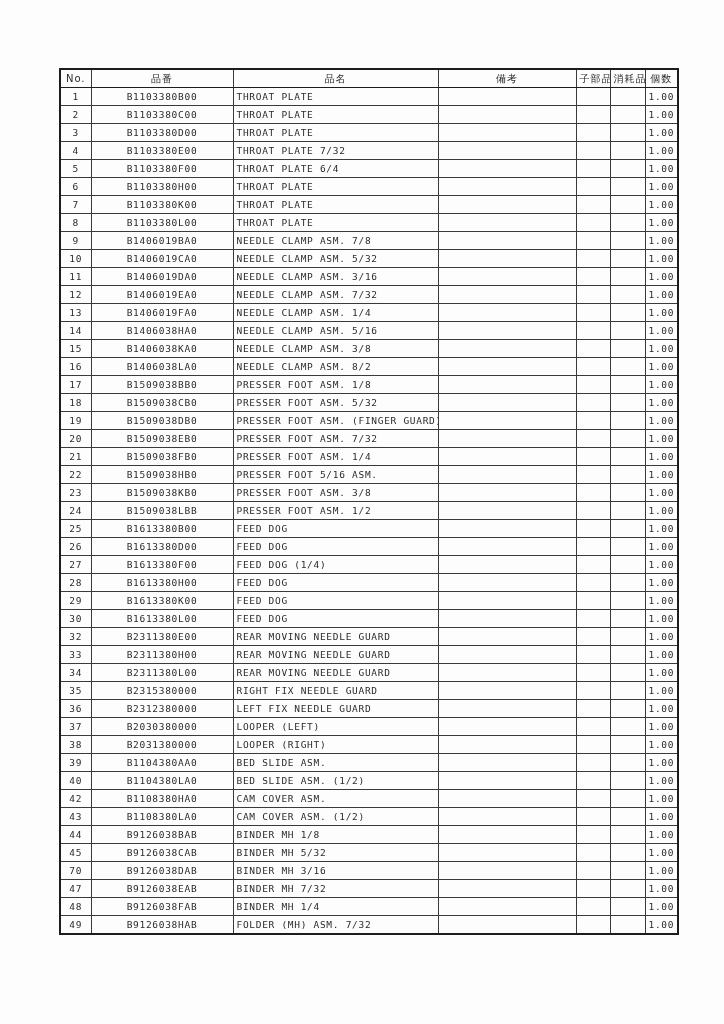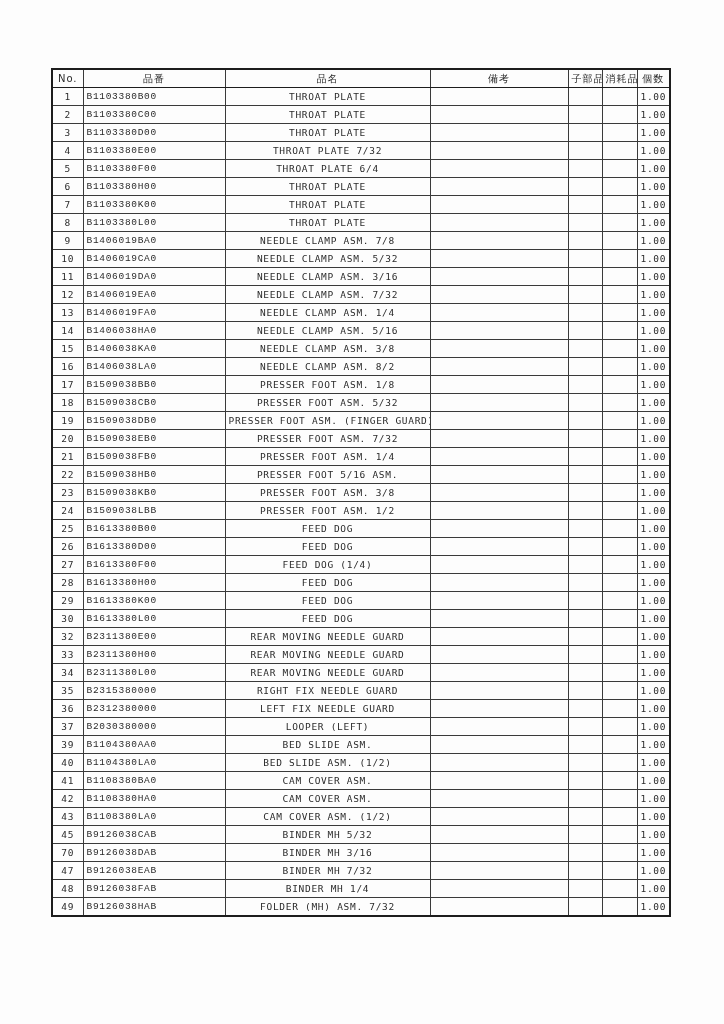--- a/index.html
+++ b/index.html
@@ -9,21 +9,21 @@
     font-family: "DejaVu Sans Mono", "Liberation Mono", monospace;
   }
   .page {
     position: relative;
     width: 724px; height: 1024px;
     background: #fdfdfd;
     overflow: hidden;
   }
   table.parts {
     position: absolute;
-    left: 51px; top: 68px;
+    left: 59px; top: 68px;
     width: 618px;
     border-collapse: collapse;
     table-layout: fixed;
     border: 2px solid #1d1d1d;
   }
   table.parts th, table.parts td {
     border: 1px solid #3a3a3a;
     height: 17.24px;
     font-size: 9.5px;
     line-height: 17px;
@@ -36,22 +36,22 @@
   }
   table.parts th {
     text-align: center;
     font-family: "DejaVu Sans", "Liberation Sans", sans-serif;
     font-size: 10px;
     letter-spacing: 1px;
     border-bottom: 1px solid #1d1d1d;
   }
   
   td.c0 { text-align: center; }          
-  td.c1 { text-align: left; font-family: Liberation Mono, monospace; }            
-  td.c2 { text-align: center; }            
+  td.c1 { text-align: center; }            
+  td.c2 { text-align: left; }            
   td.c3, td.c4, td.c5 { text-align: left; } 
   td.c6 { text-align: left; padding-right: 4px; } 
 </style>
 </head>
 <body>
 
 <div class="page">
   <table class="parts">
     <colgroup>
       <col style="width:31px">
@@ -392,59 +392,68 @@
         <tr>
           <td class="c0">37</td>
           <td class="c1">B2030380000</td>
           <td class="c2">LOOPER (LEFT)</td>
           <td class="c3"></td>
           <td class="c4"></td>
           <td class="c5"></td>
           <td class="c6">1.00</td>
         </tr>
         <tr>
+          <td class="c0">38</td>
+          <td class="c1">B2031380000</td>
+          <td class="c2">LOOPER (RIGHT)</td>
+          <td class="c3"></td>
+          <td class="c4"></td>
+          <td class="c5"></td>
+          <td class="c6">1.00</td>
+        </tr>
+        <tr>
           <td class="c0">39</td>
           <td class="c1">B1104380AA0</td>
           <td class="c2">BED SLIDE ASM.</td>
           <td class="c3"></td>
           <td class="c4"></td>
           <td class="c5"></td>
           <td class="c6">1.00</td>
         </tr>
         <tr>
           <td class="c0">40</td>
           <td class="c1">B1104380LA0</td>
           <td class="c2">BED SLIDE ASM. (1/2)</td>
           <td class="c3"></td>
           <td class="c4"></td>
           <td class="c5"></td>
           <td class="c6">1.00</td>
         </tr>
         <tr>
-          <td class="c0">41</td>
-          <td class="c1">B1108380BA0</td>
-          <td class="c2">CAM COVER ASM.</td>
-          <td class="c3"></td>
-          <td class="c4"></td>
-          <td class="c5"></td>
-          <td class="c6">1.00</td>
-        </tr>
-        <tr>
           <td class="c0">42</td>
           <td class="c1">B1108380HA0</td>
           <td class="c2">CAM COVER ASM.</td>
           <td class="c3"></td>
           <td class="c4"></td>
           <td class="c5"></td>
           <td class="c6">1.00</td>
         </tr>
         <tr>
           <td class="c0">43</td>
           <td class="c1">B1108380LA0</td>
           <td class="c2">CAM COVER ASM. (1/2)</td>
+          <td class="c3"></td>
+          <td class="c4"></td>
+          <td class="c5"></td>
+          <td class="c6">1.00</td>
+        </tr>
+        <tr>
+          <td class="c0">44</td>
+          <td class="c1">B9126038BAB</td>
+          <td class="c2">BINDER MH 1/8</td>
           <td class="c3"></td>
           <td class="c4"></td>
           <td class="c5"></td>
           <td class="c6">1.00</td>
         </tr>
         <tr>
           <td class="c0">45</td>
           <td class="c1">B9126038CAB</td>
           <td class="c2">BINDER MH 5/32</td>
           <td class="c3"></td>

